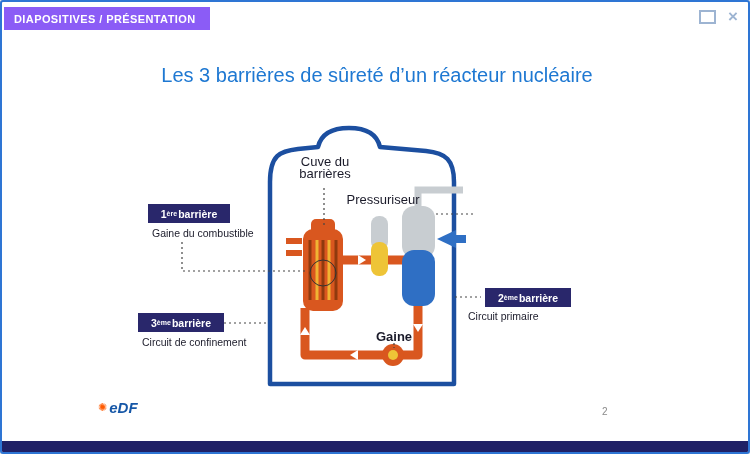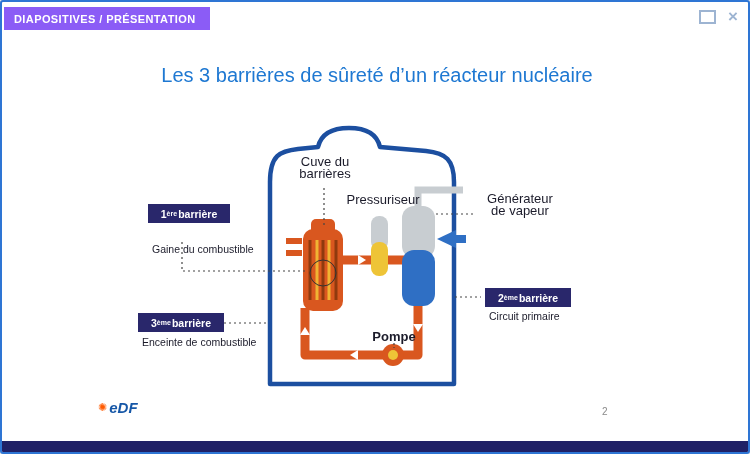--- a/index.html
+++ b/index.html
@@ -94,46 +94,42 @@
     <path d="M 453 295 H 479" fill="none" stroke="#444444" stroke-width="1.2" stroke-dasharray="2,3"></path>
     <path d="M 222 321 H 266" fill="none" stroke="#444444" stroke-width="1.2" stroke-dasharray="2,3"></path>
     <path d="M 392 341 V 346" fill="none" stroke="#444444" stroke-width="1.2" stroke-dasharray="2,2"></path>
   </svg>
 
   <div class="lbl" style="left:294px;top:154px;width:58px;">
     <div>Cuve du</div>
     <div>barrières</div>
   </div>
   <div class="lbl" style="left:342px;top:192px;width:78px;">Pressuriseur</div>
-  <div class="lbl" style="left:478px;top:191px;width:80px;">
-    <div>Générateur</div>
-    <div>de vapeur</div>
-  </div>
-  <div class="lbl" style="left:368px;top:329px;width:48px;font-weight:bold;">Pompe</div>
+  <div class="lbl" style="left:368px;top:329px;width:48px;font-weight:bold;">Gaine</div>
 
   <div class="badge" style="left:146px;top:202px;width:82px;">
     <span>1</span>
       <sup>ère</sup>
       <span> barrière</span>
   </div>
-  <div class="caption" style="left:150px;top:225px;margin-top:16px;">Gaine du combustible</div>
+  <div class="caption" style="left:150px;top:225px;">Gaine du combustible</div>
 
   <div class="badge" style="left:483px;top:286px;width:86px;">
     <span>2</span>
       <sup>ème</sup>
       <span> barrière</span>
   </div>
-  <div class="caption" style="left:487px;top:308px;">Circuit primaire</div>
+  <div class="caption" style="left:466px;top:308px;">Circuit primaire</div>
 
   <div class="badge" style="left:136px;top:311px;width:86px;">
     <span>3</span>
       <sup>ème</sup>
       <span> barrière</span>
   </div>
-  <div class="caption" style="left:140px;top:334px;">Enceinte de combustible</div>
+  <div class="caption" style="left:140px;top:334px;">Circuit de confinement</div>
 
   <div class="edf-logo">
     <span class="edf-spark">✺</span>
     <span class="edf-text">eDF</span>
   </div>
   <div class="page-num">2</div>
 
   <div class="footer-bar"></div>
 </div>
 

